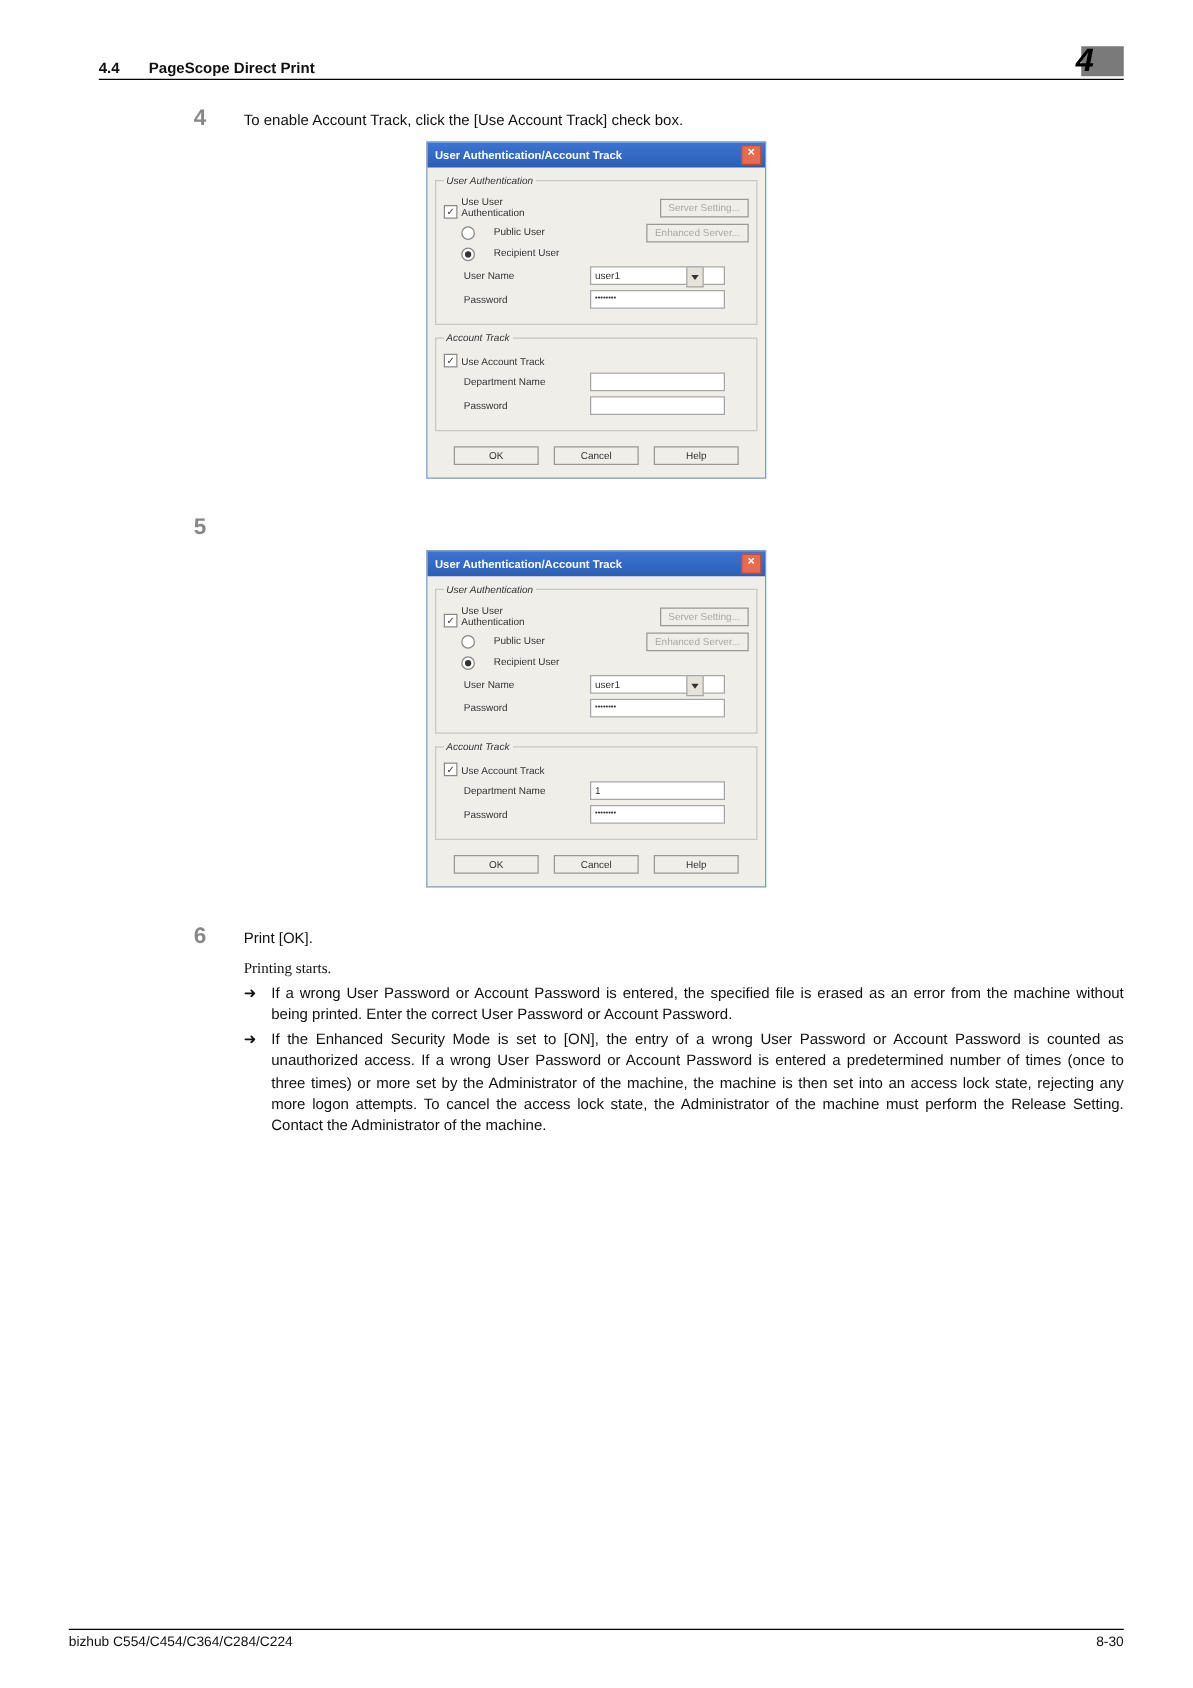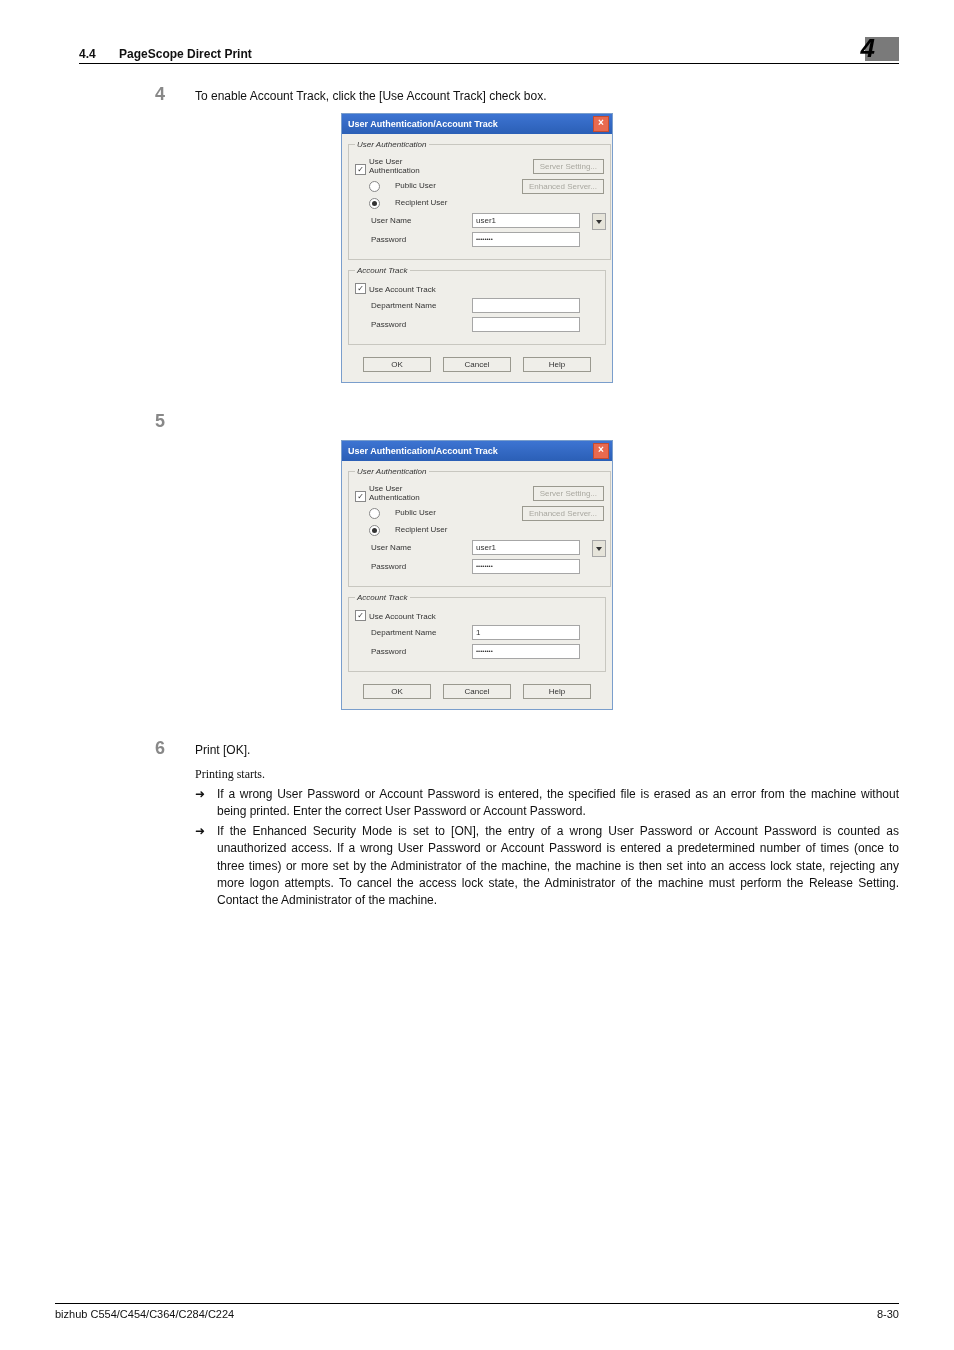--- a/index.html
+++ b/index.html
@@ -139,21 +139,21 @@
   .dlg-label.radio { padding-left: 14px; display: flex; align-items: flex-start; gap: 15px; }
   .dlg-input {
     border: 1px solid #a6a6a6;
     background: #fff;
     height: 13px;
     width: 100px;
     padding: 0 3px;
     font-size: 8px;
     line-height: 13px;
   }
-  .dlg-combo { position: relative; width: 132px; }
+  .dlg-combo { position: relative; width: 89px; }
   .dlg-combo .dlg-input { width: 100px; }
   .dlg-combo .combo-btn {
     position: absolute;
     right: -2px;
     top: 0;
     width: 12px;
     height: 15px;
     background: #e6e4da;
     border: 1px solid #a6a6a6;
     display: flex;

